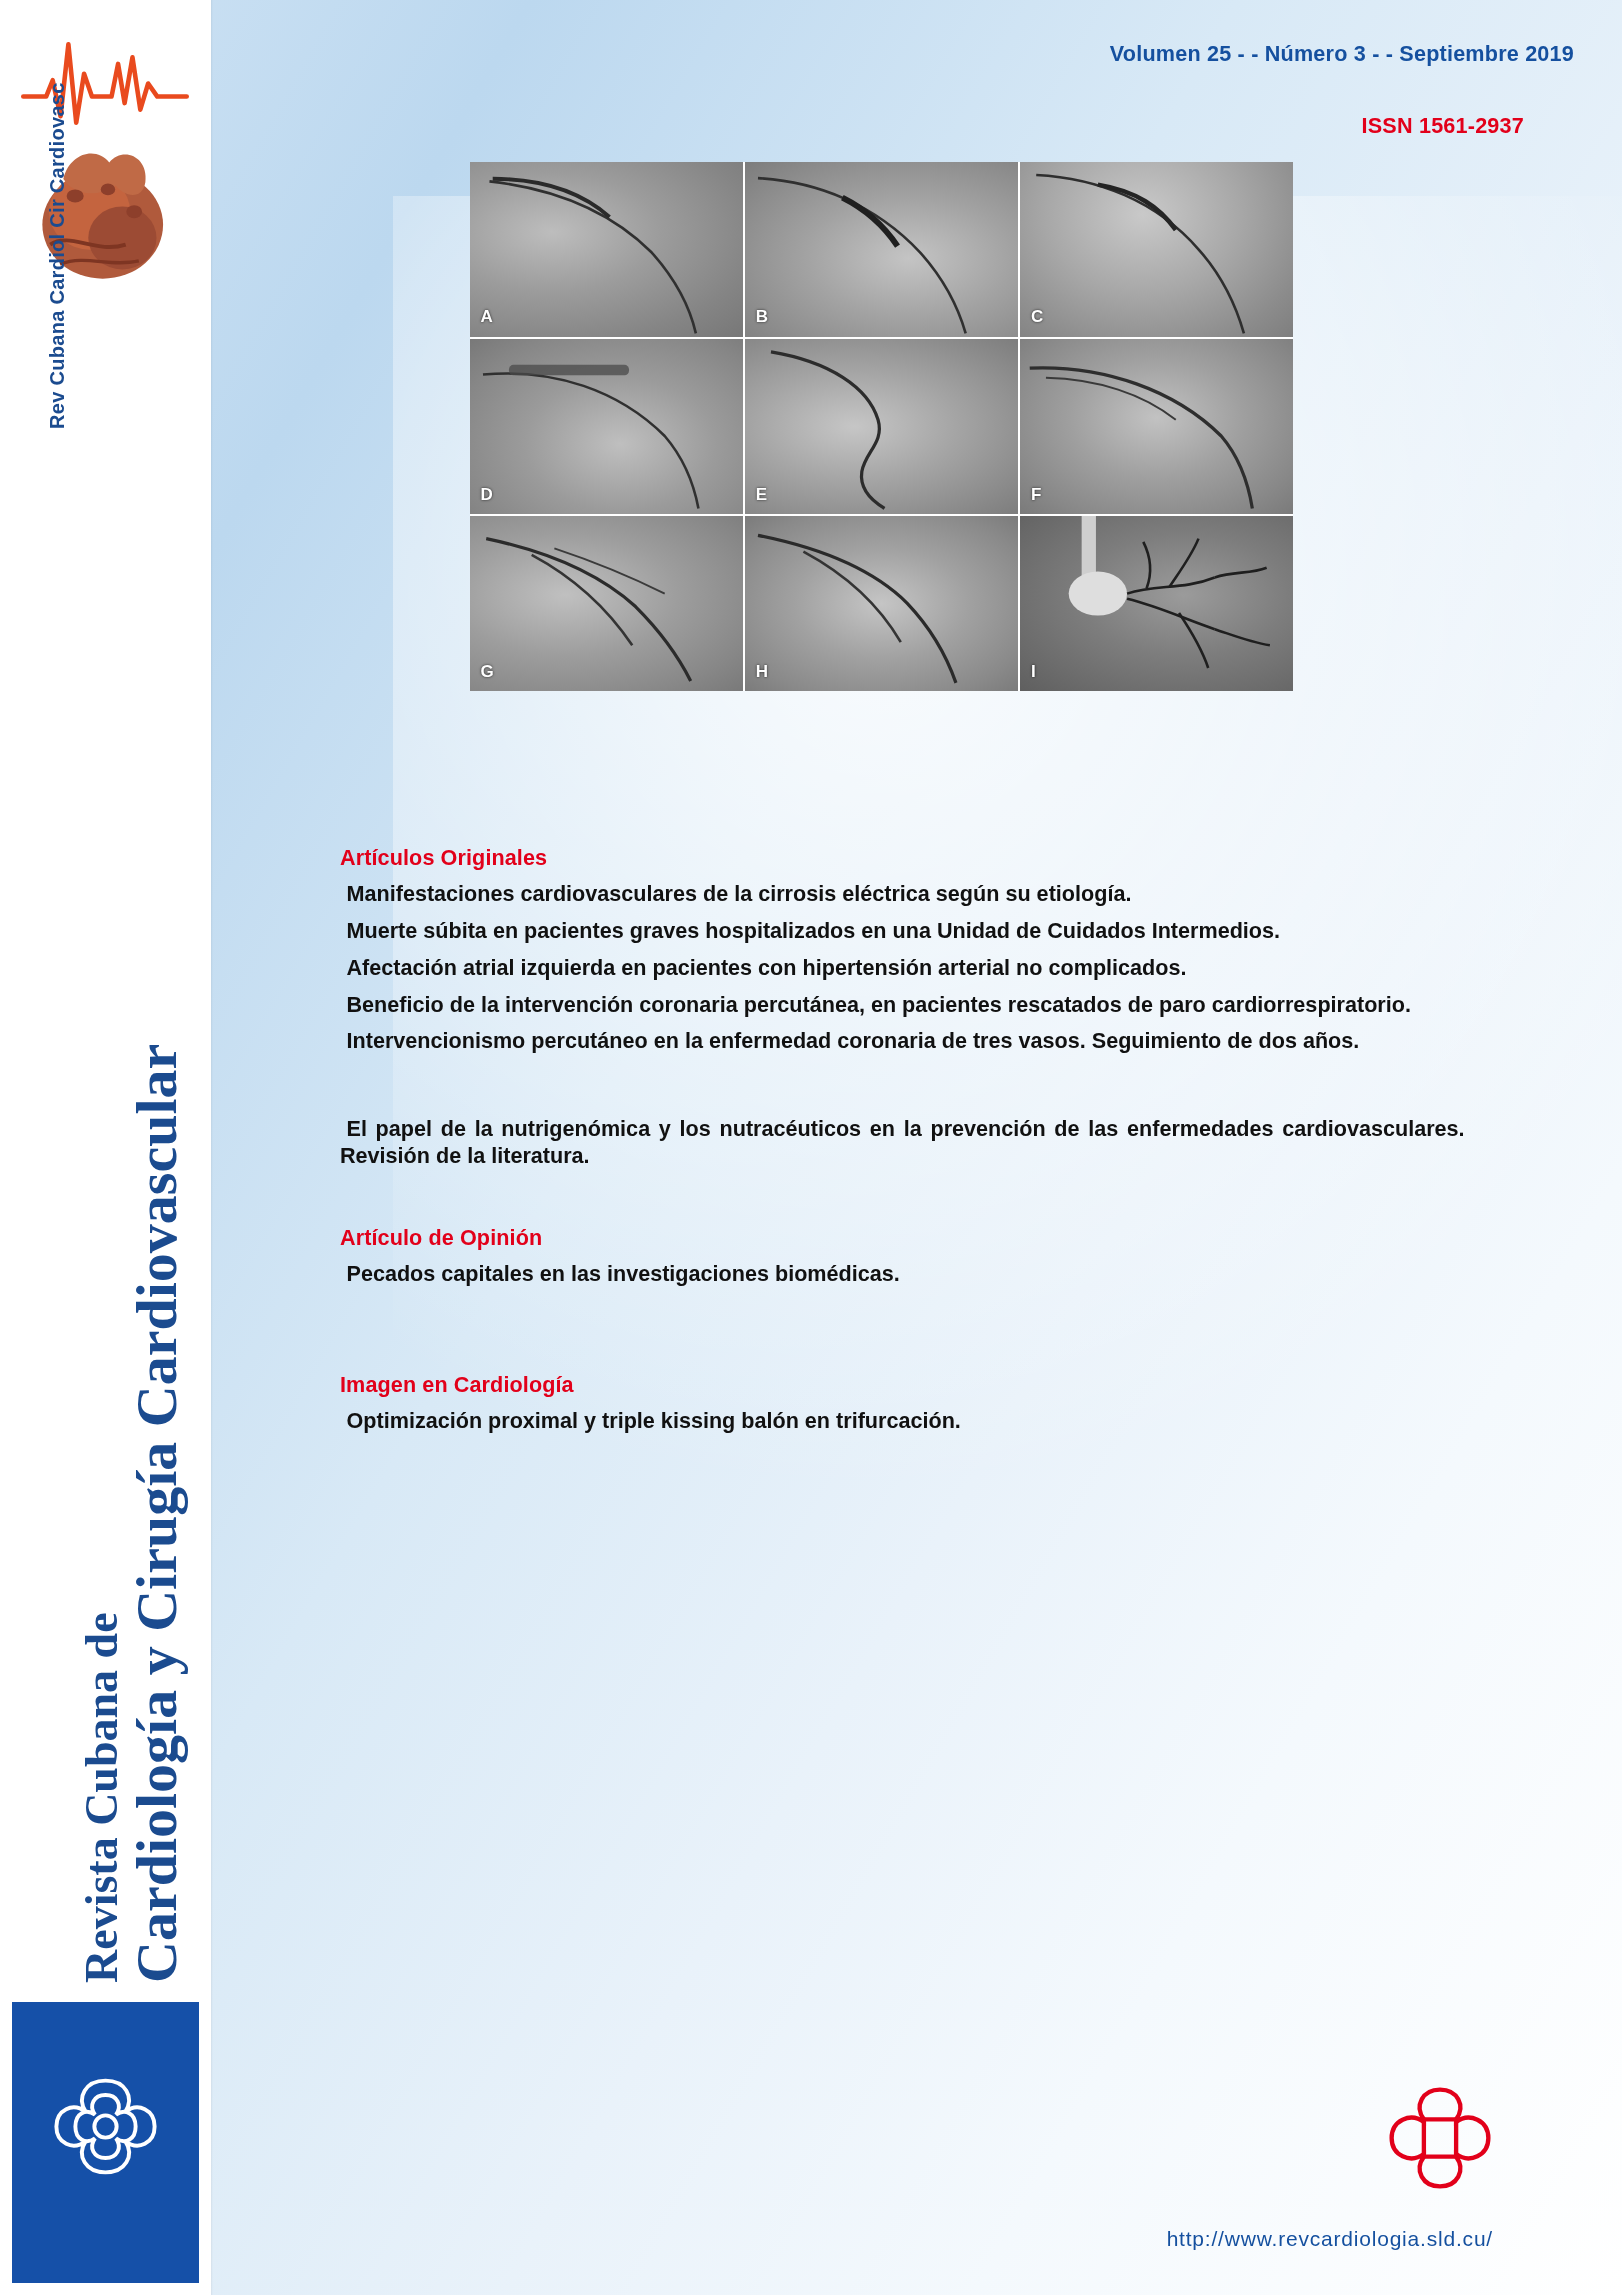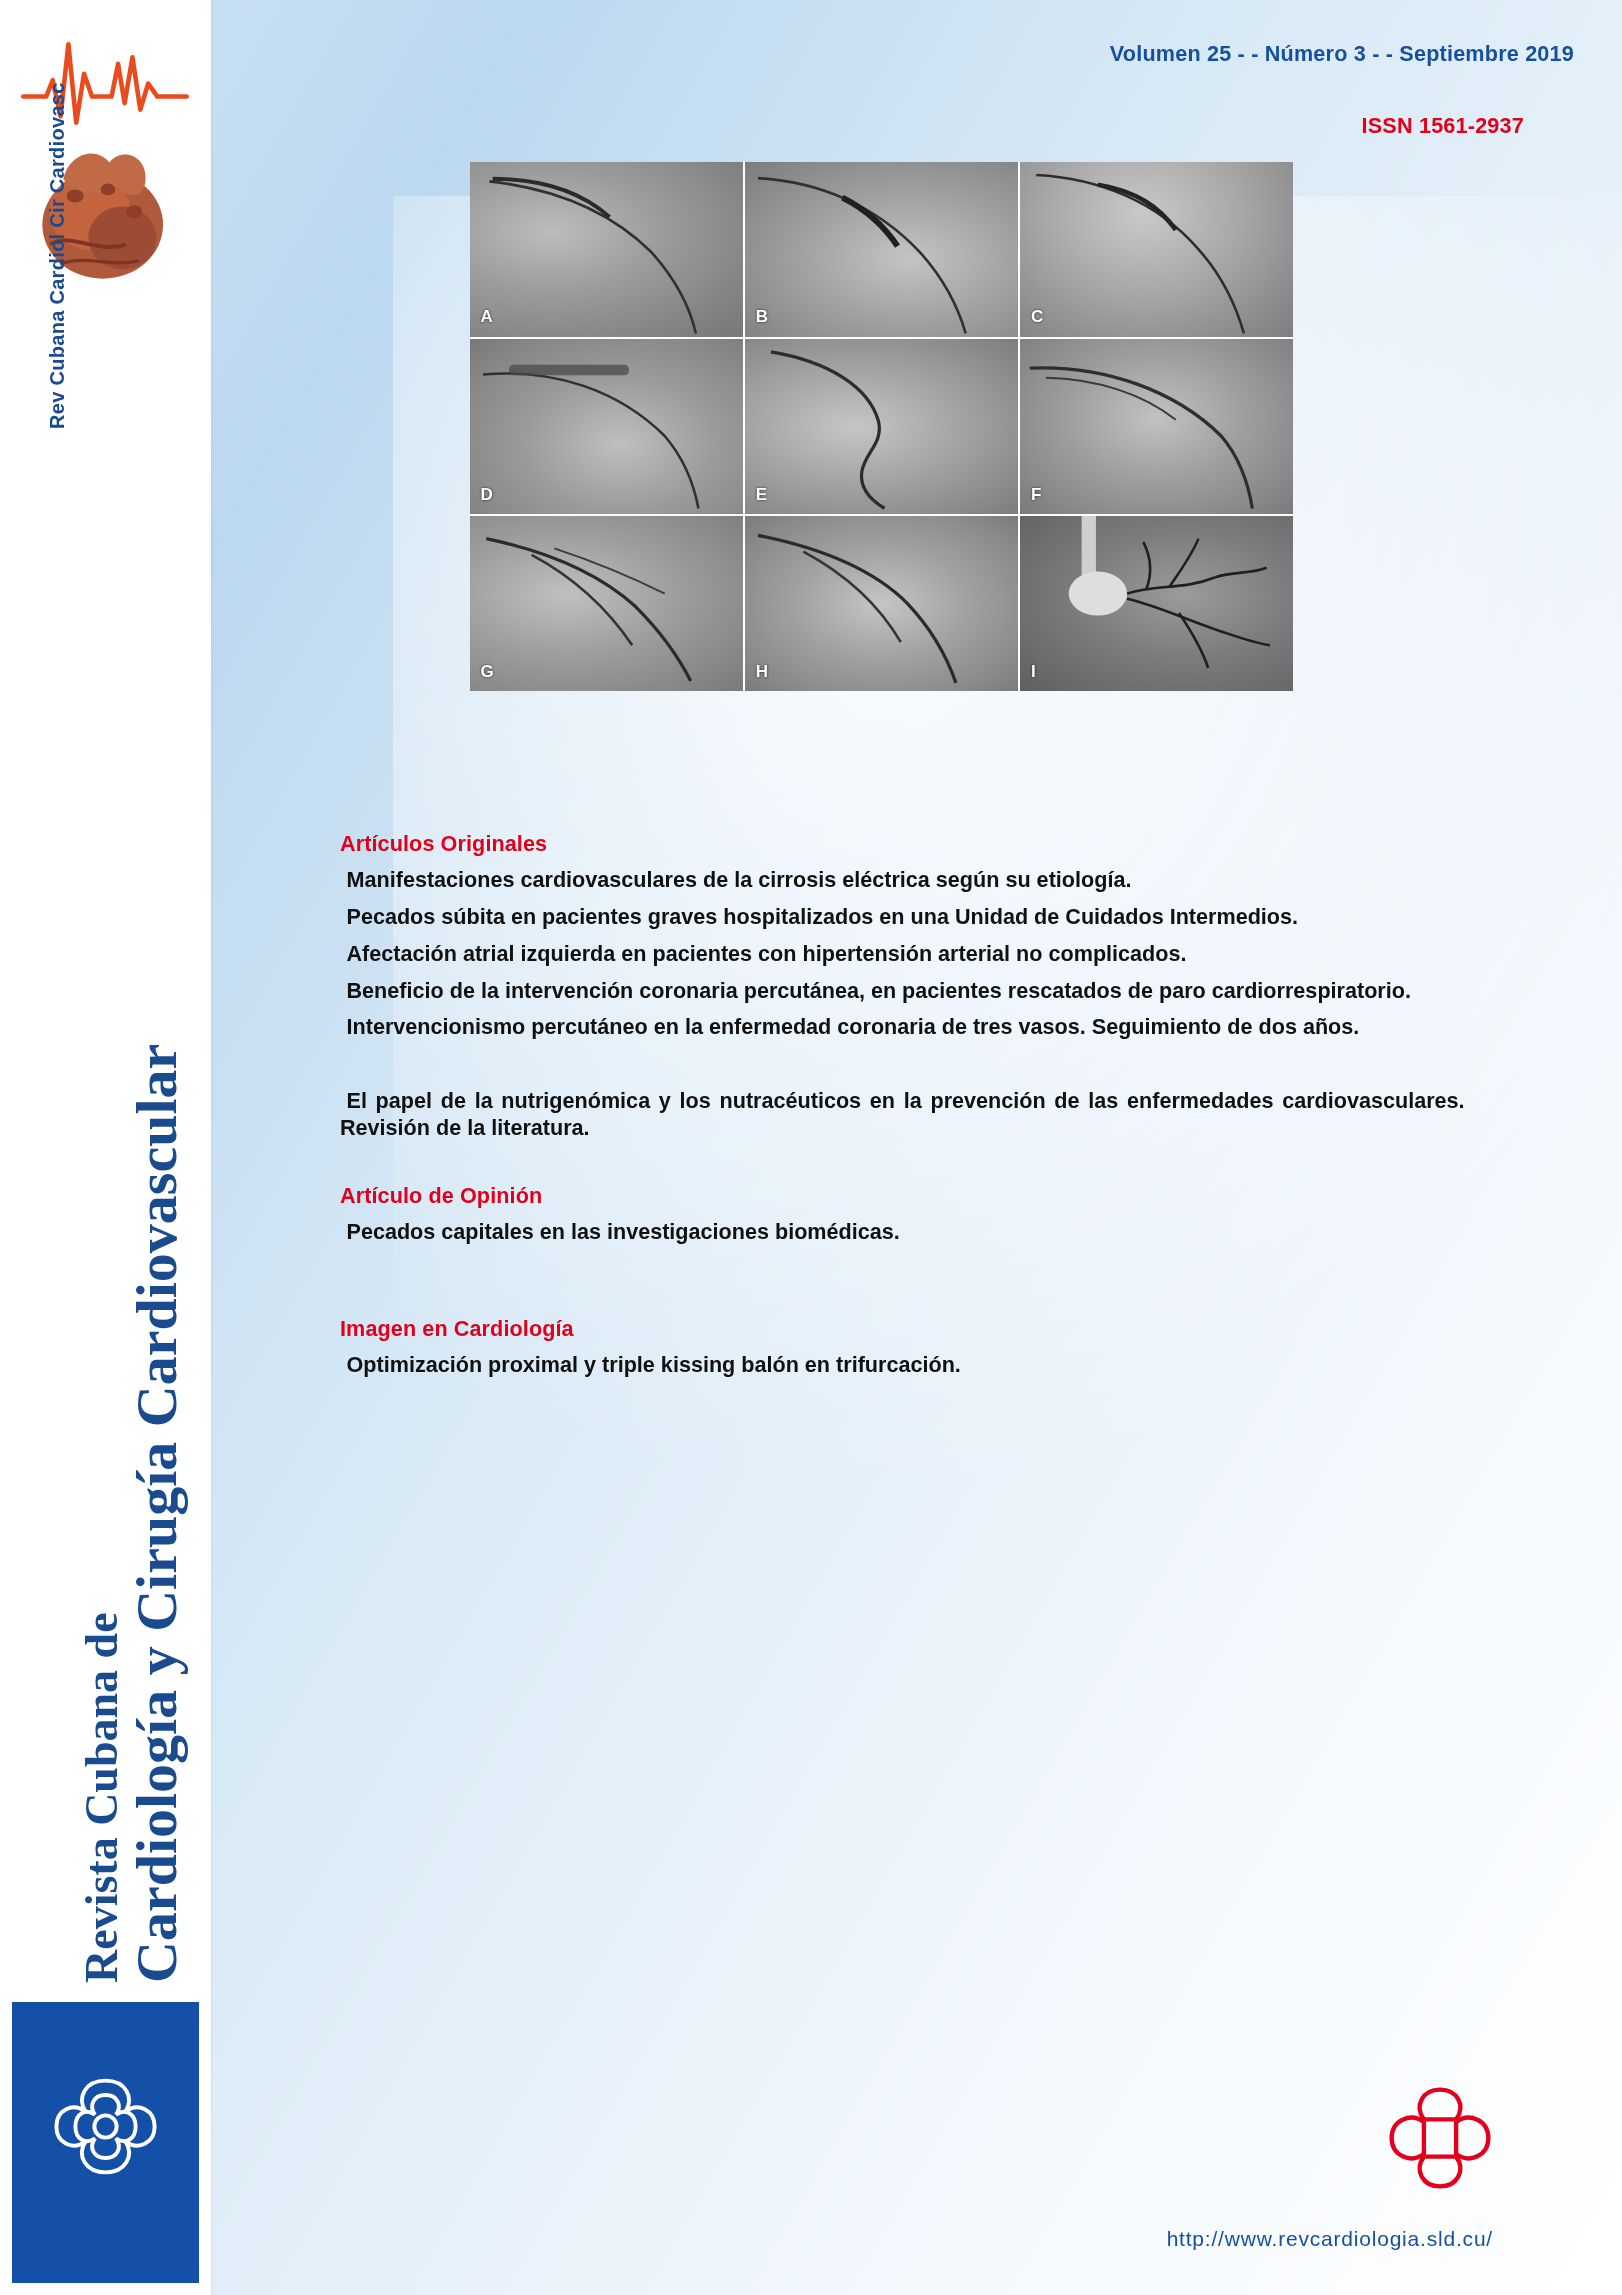--- a/index.html
+++ b/index.html
@@ -152,21 +152,21 @@
   .tex-i { background: radial-gradient(ellipse at 60% 45%, #9b9b9b 0%, #7d7d7d 45%, #6a6a6a 80%, #5f5f5f 100%); }
   .cell svg { position:absolute; left:0; top:0; width:100%; height:100%; }
 
   
   .toc {
     position: absolute;
     left: 340px;
     top: 831px;
     width: 1139px;
   }
-  .toc-section { margin-bottom: 11.8px; }
+  .toc-section { margin-bottom: 11.8px; margin-top: 14px; }
   .toc-heading {
     color: #e2001a;
     font-size: 21.6px;
     font-weight: bold;
     margin: 0 0 9.2px 0;
     letter-spacing: 0.1px;
   }
   .toc-item {
     color: #111111;
     font-size: 21.6px;
@@ -325,21 +325,21 @@
       </svg>
       <span class="lbl">I</span>
     </div>
   </div>
 
   <div class="toc">
 
     <div class="toc-section">
       <div class="toc-heading">Artículos Originales</div>
       <p class="toc-item">Manifestaciones cardiovasculares de la cirrosis eléctrica según su etiología.</p>
-      <p class="toc-item">Pecados súbita en pacientes graves hospitalizados en una Unidad de Cuidados Intermedios.</p>
+      <p class="toc-item">Muerte súbita en pacientes graves hospitalizados en una Unidad de Cuidados Intermedios.</p>
       <p class="toc-item">Afectación atrial izquierda en pacientes con hipertensión arterial no complicados.</p>
       <p class="toc-item">Beneficio de la intervención coronaria percutánea, en pacientes rescatados de paro cardiorrespiratorio.</p>
       <p class="toc-item">Intervencionismo percutáneo en la enfermedad coronaria de tres vasos. Seguimiento de dos años.</p>
     </div>
 
     <div class="gap-lg"></div>
 
     <div class="toc-section">
       <p class="toc-item">El papel de la nutrigenómica y los nutracéuticos en la prevención de las enfermedades cardiovasculares. Revisión de la literatura.</p>
     </div>

